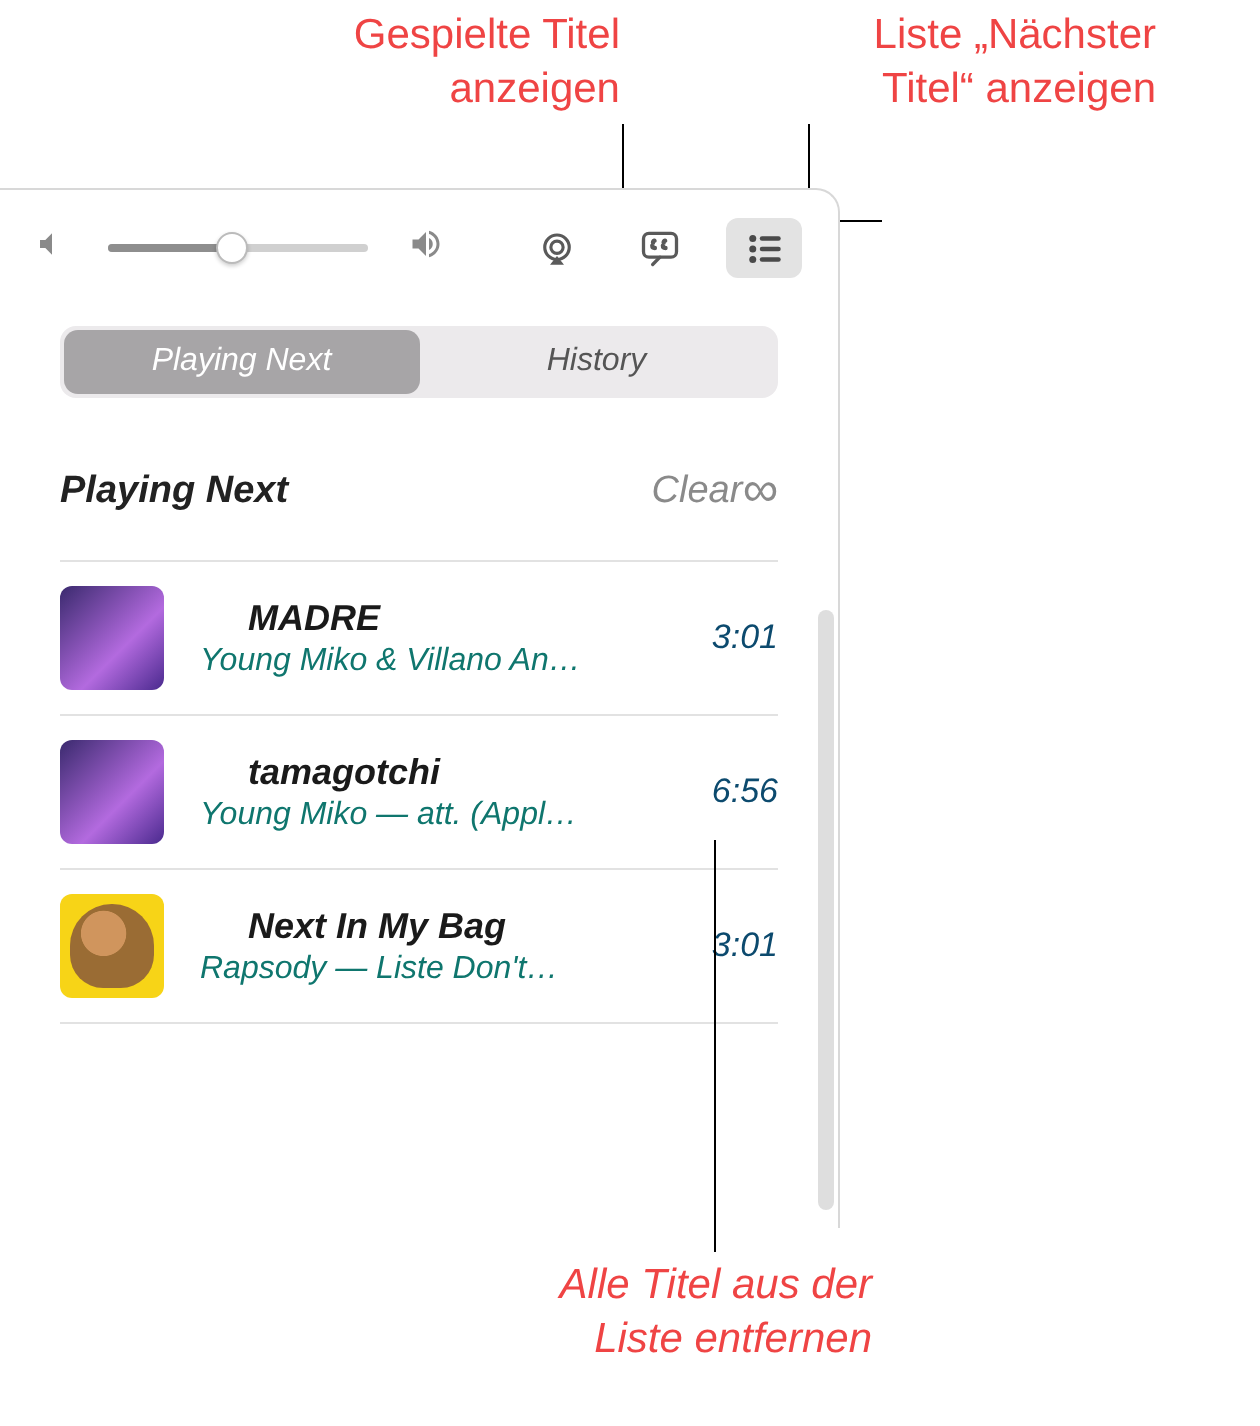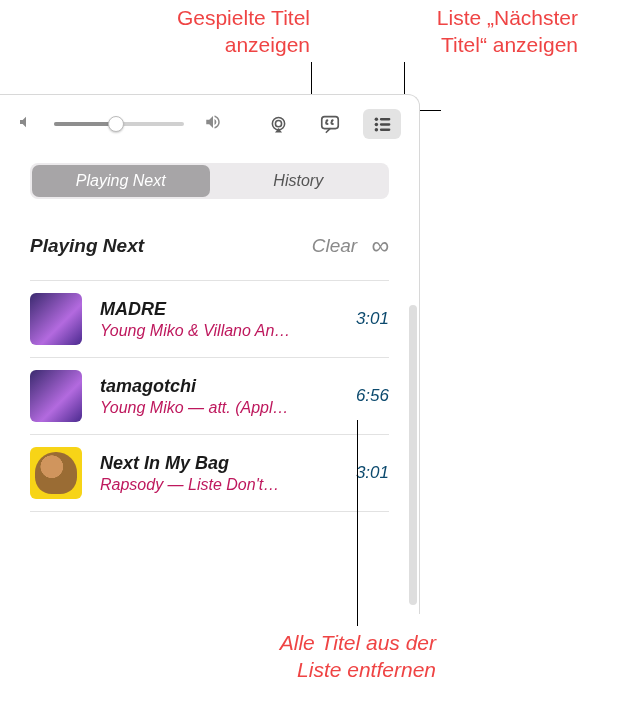--- a/index.html
+++ b/index.html
@@ -117,21 +117,21 @@
       margin-bottom: 22px;
     }
     .heading-title {
       font-weight: 600;
       color: #222;
     }
     .heading-spacer { flex: 1; }
     .clear-link {
       color: #8a8a8a;
       font-size: 19px;
-      margin-right: 14px;
+      margin-right: 0;
       cursor: pointer;
     }
     .infinity-btn {
       color: #8a8a8a;
       font-size: 25px;
       cursor: pointer;
       line-height: 1;
     }
     .track-list {}
     .track-row {
@@ -164,24 +164,25 @@
       flex: 1;
       min-width: 0;
     }
     .track-title {
       font-size: 18px;
       font-weight: 600;
       color: #1a1a1a;
       white-space: nowrap;
       overflow: hidden;
       text-overflow: ellipsis;
+      margin-left: 24px;
     }
     .track-sub {
       font-size: 16px;
-      color: #be185d;
+      color: #0f766e;
       white-space: nowrap;
       overflow: hidden;
       text-overflow: ellipsis;
       margin-top: 2px;
     }
     .track-time {
       font-size: 17px;
       color: #0c4a6e;
       margin-left: 14px;
       flex-shrink: 0;

